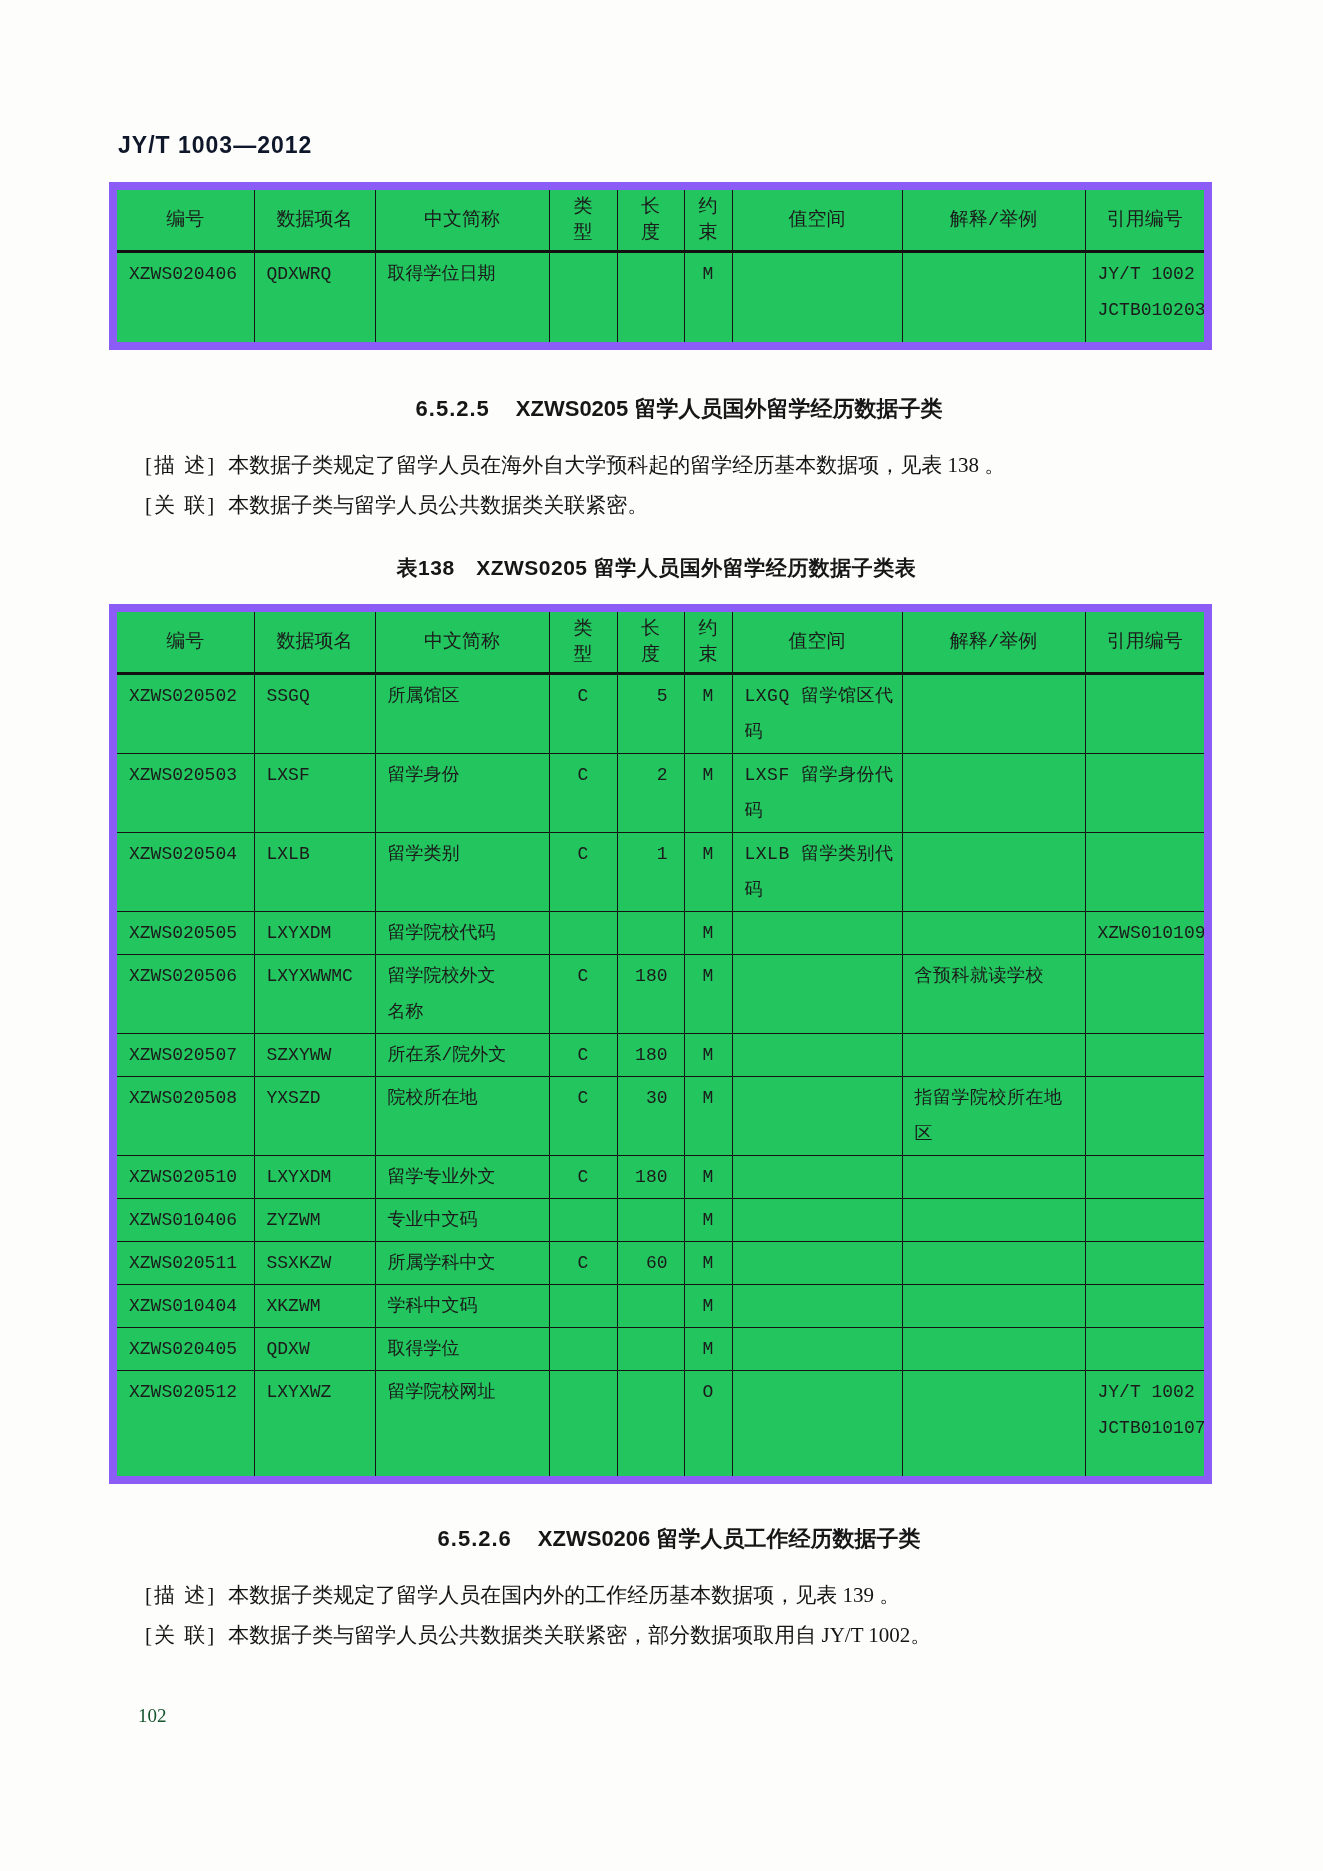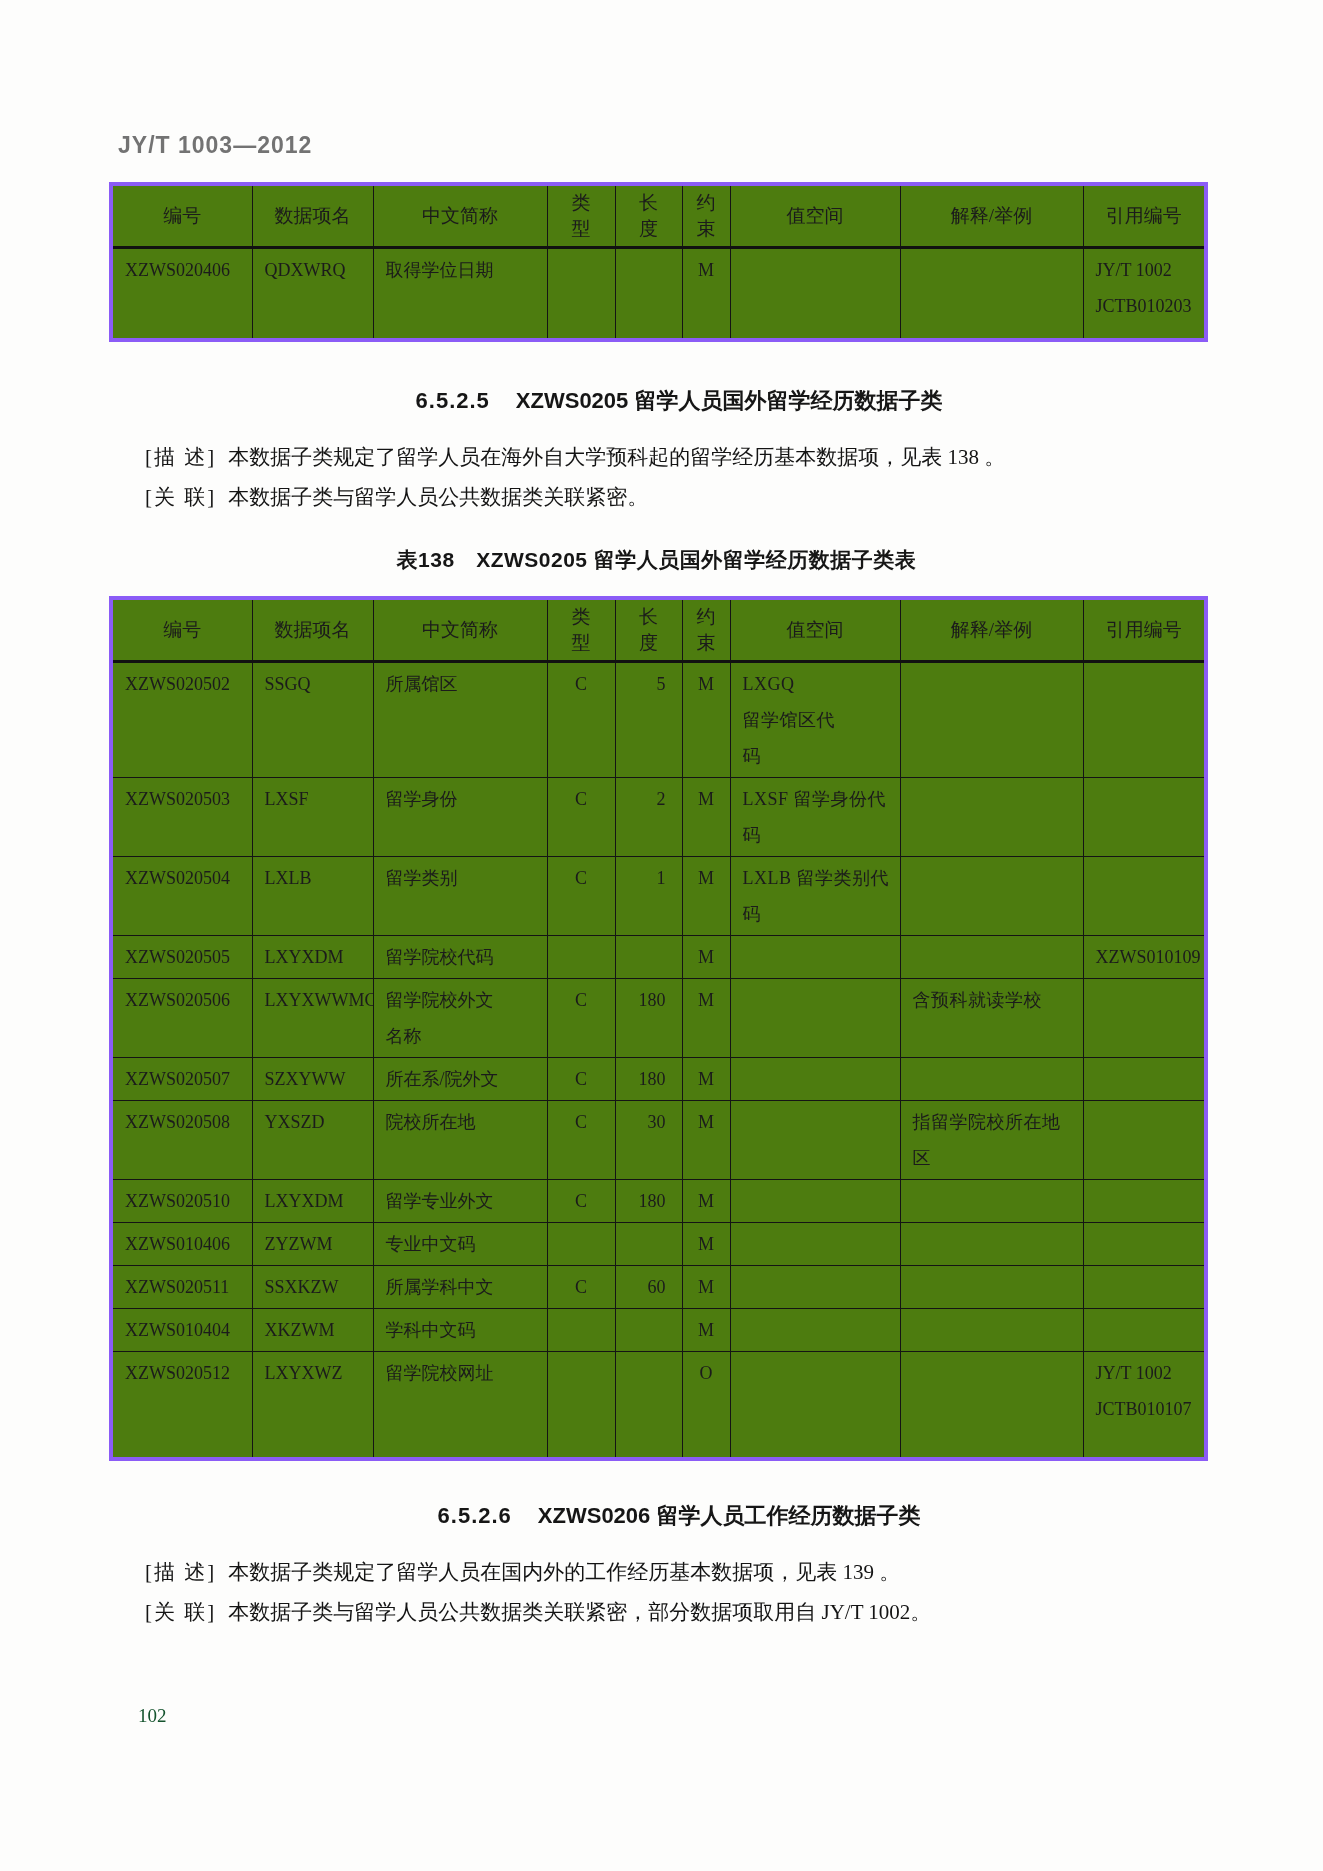--- a/index.html
+++ b/index.html
@@ -8,31 +8,32 @@
     width:1323px;height:1871px;
     background:#fdfdfc;
     color:#1c1c1c;
     font-family:"Liberation Serif", serif;
     overflow:hidden;
     box-sizing:border-box;
   }
   .doc-header{
     position:absolute;left:118px;top:132px;
     font-family:"Liberation Sans", sans-serif;
-    font-size:23px;font-weight:600;letter-spacing:1px;color:#737373;
+    font-size:23px;font-weight:600;letter-spacing:1px;color:#0f172a;
   }
   .content{position:absolute;left:109px;top:182px;width:1140px;}
 
   
   table.data-table{
     border-collapse:collapse;
     table-layout:fixed;
     width:1095px;
-    border:4px solid #8b5cf6;
-    background:#4d7c0f;
+    border:8px solid #8b5cf6;
+    background:#22c55e;
+    font-family:Liberation Mono, monospace;
   }
   table.data-table th, table.data-table td{
     border:1.5px solid #141414;
     white-space:pre-line;
     word-break:keep-all;
     overflow:hidden;
     font-size:18px;
     color:#1b1b1b;
     box-sizing:border-box;
   }
@@ -303,20 +304,31 @@
             <td>XKZWM</td>
             <td>学科中文码</td>
             <td></td>
             <td></td>
             <td>M</td>
             <td></td>
             <td></td>
             <td></td>
           </tr>
           <tr>
+            <td>XZWS020405</td>
+            <td>QDXW</td>
+            <td>取得学位</td>
+            <td></td>
+            <td></td>
+            <td>M</td>
+            <td></td>
+            <td></td>
+            <td></td>
+          </tr>
+          <tr>
             <td>XZWS020512</td>
             <td>LXYXWZ</td>
             <td>留学院校网址</td>
             <td></td>
             <td></td>
             <td>O</td>
             <td></td>
             <td></td>
             <td>JY/T 1002
 JCTB010107</td>

